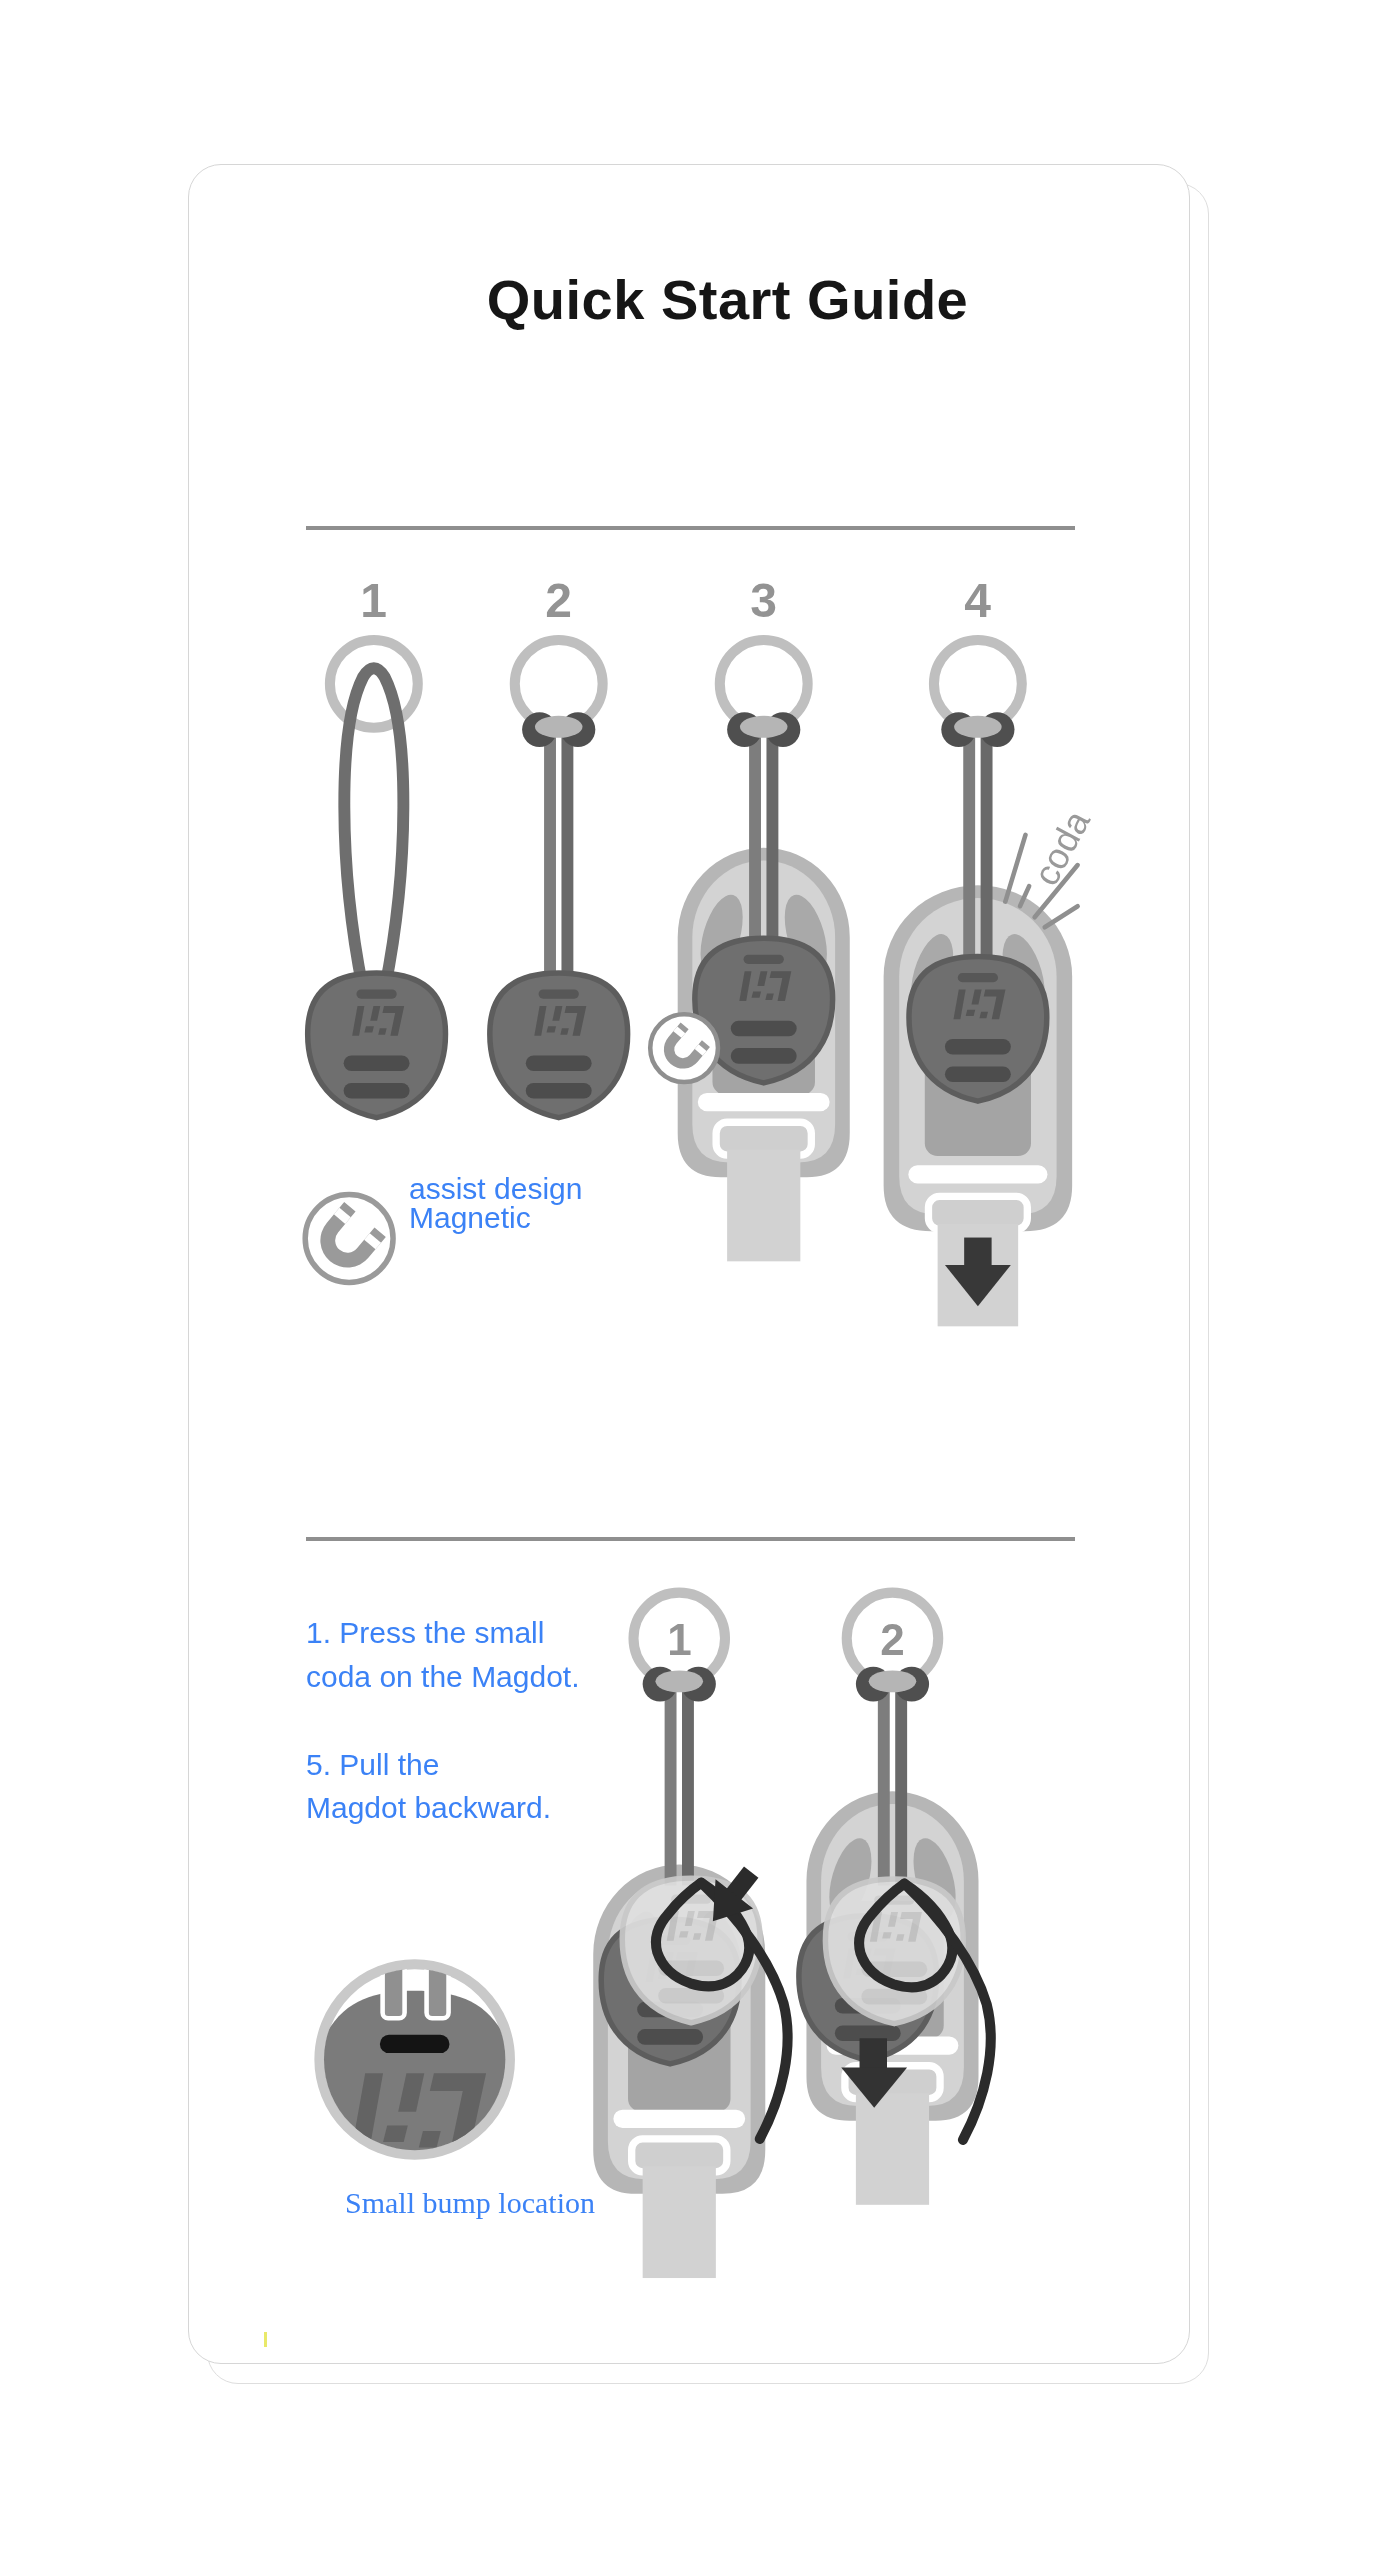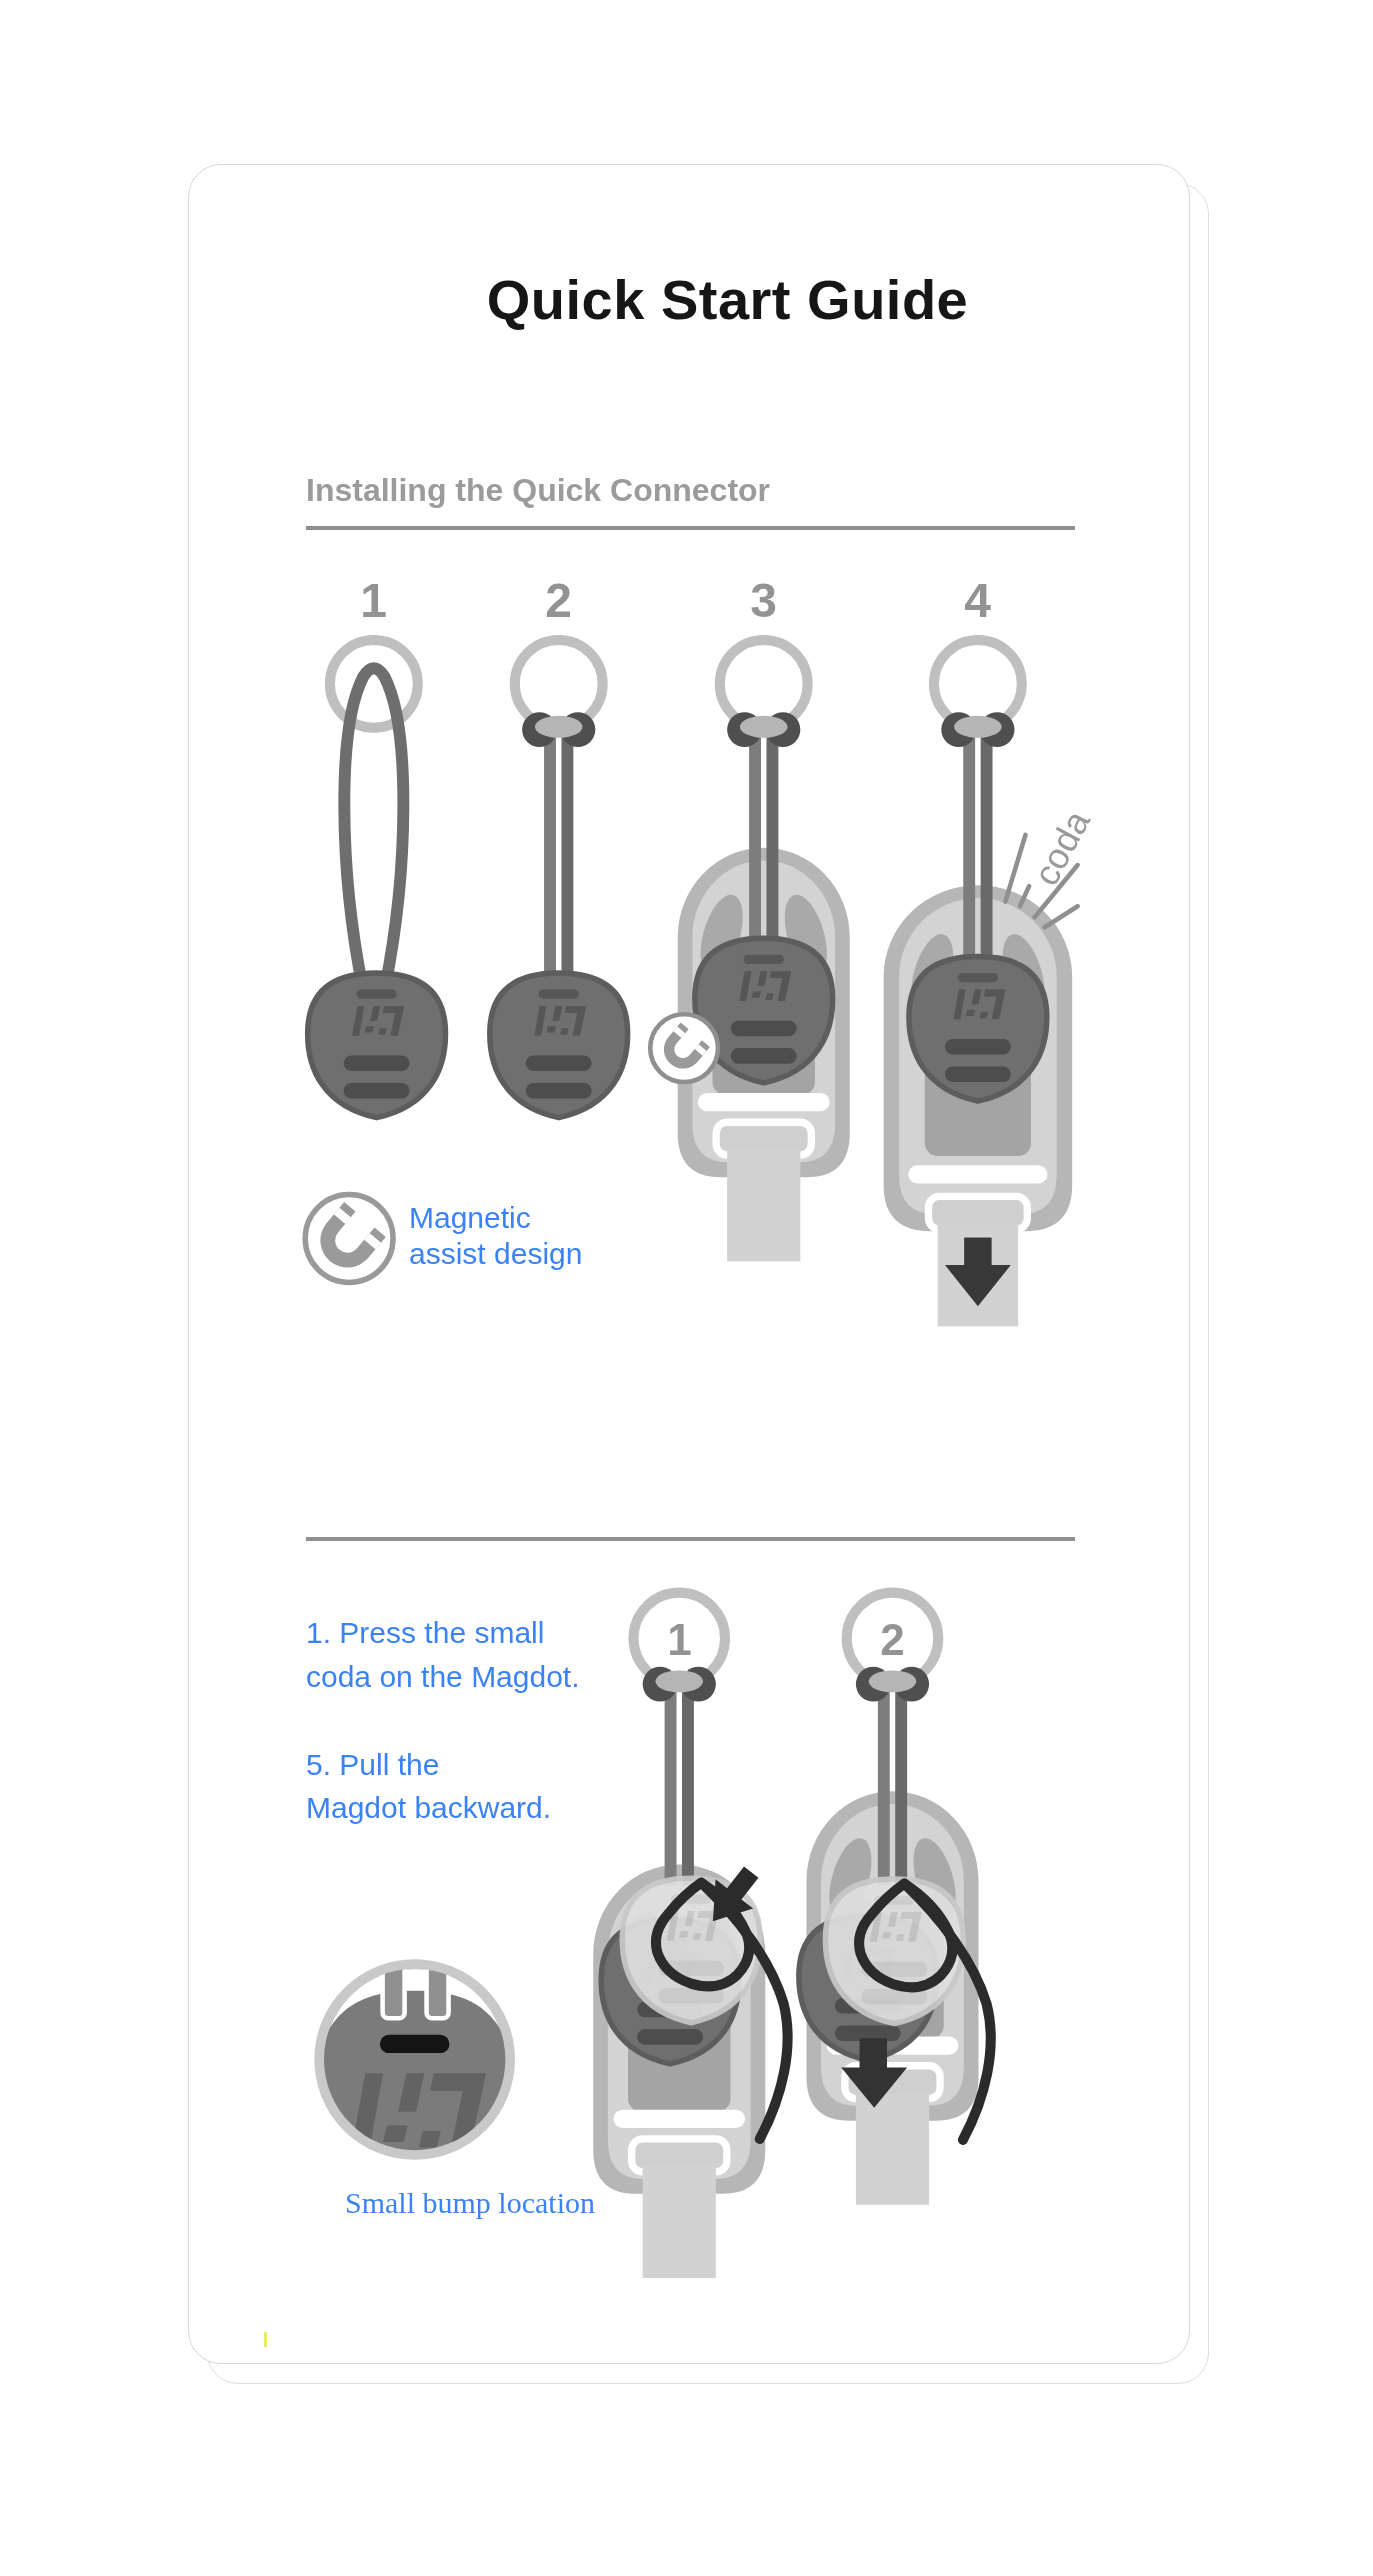--- a/index.html
+++ b/index.html
@@ -86,21 +86,20 @@
         </g>
       </g>
     </defs>
   </svg>
 
   <div class="card-behind"></div>
   <div class="card"></div>
 
   <div class="abs title">Quick Start Guide</div>
 
-  <div class="abs sec-head" style="top:472px">Installing the Quick Connector</div>
   <div class="abs rule" style="top:526px"></div>
 
   <div class="abs stepnum" style="left:337px">1</div>
   <div class="abs stepnum" style="left:522px">2</div>
   <div class="abs stepnum" style="left:727px">3</div>
   <div class="abs stepnum" style="left:941px">4</div>
 
   <svg style="left:275px;top:549px" width="842" height="806" viewBox="0 0 920 880">
 
     <g>
@@ -146,21 +145,21 @@
     </g>
 
     <g>
       <circle cx="81" cy="753" r="48" fill="#ffffff" stroke="#9a9a9a" stroke-width="6"></circle>
       <use href="#g-magnet" transform="translate(81,753) rotate(40) scale(1.35)"></use>
     </g>
   </svg>
 
   <div class="abs coda">coda</div>
   <div class="abs caption" style="left:409px;top:1201px">Magnetic</div>
-  <div class="abs caption" style="left:409px;top:1237px">assist design</div>
+  <div class="abs caption" style="left:409px;top:1172px">assist design</div>
 
   <div class="abs rule" style="top:1537px"></div>
 
   <div class="abs caption" style="left:306px;top:1616px">1. Press the small</div>
   <div class="abs caption" style="left:306px;top:1660px">coda on the Magdot.</div>
   <div class="abs caption" style="left:306px;top:1748px">5. Pull the</div>
   <div class="abs caption" style="left:306px;top:1791px">Magdot backward.</div>
 
   <svg style="left:531px;top:1556px" width="604" height="787" viewBox="0 0 660 860">
 

